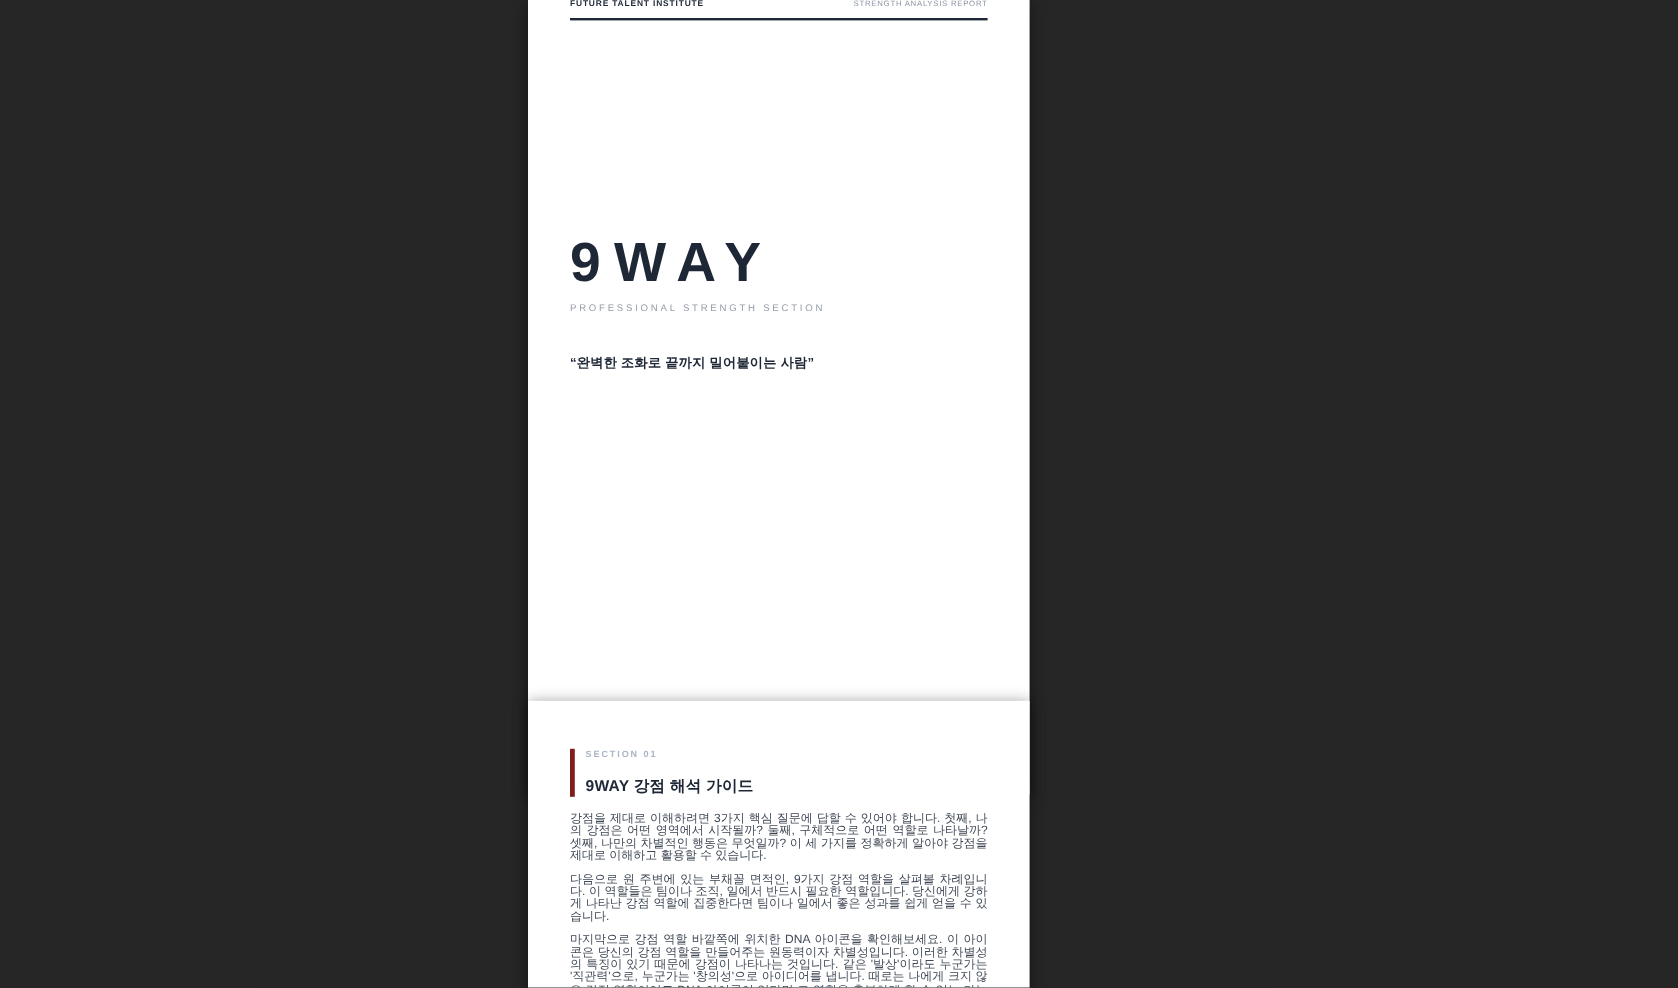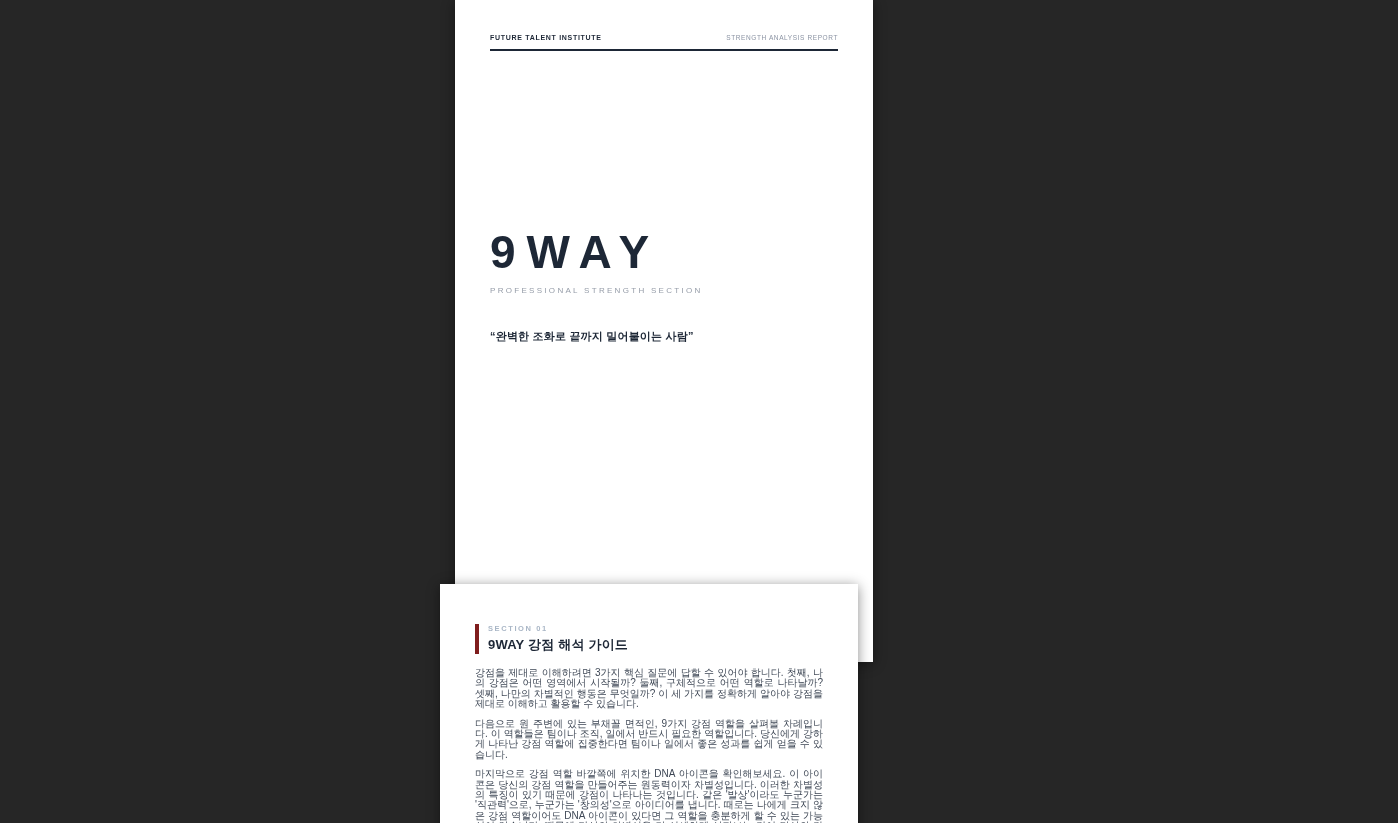--- a/index.html
+++ b/index.html
@@ -21,22 +21,21 @@
     position: absolute;
     left: 440px;
     width: 418px;
     background: #ffffff;
     box-shadow: 0 2px 12px rgba(0,0,0,0.45);
     box-sizing: border-box;
   }
   .page-1 {
     top: 0;
     height: 662px;
-    padding: 34px 35px 0 35px;
-    margin-left: 15px;
+    padding: 0 35px 0 35px;
   }
   .page-2 {
     top: 584px;
     height: 400px;
     padding: 40px 35px 0 35px;
   }
   
   .report-header {
     display: flex;
     justify-content: space-between;
@@ -112,21 +111,21 @@
     padding-left: 9px;
     margin-bottom: 14px;
   }
   .section-label {
     font-size: 7.5px;
     font-weight: bold;
     letter-spacing: 1.6px;
     color: #a9b6c6;
   }
   .section-title {
-    margin-top: 3px;
+    margin-top: 13px;
     font-size: 13px;
     font-weight: 800;
     color: #1d2736;
     letter-spacing: 0.2px;
   }
   .body-paragraph {
     margin: 0 0 9px 0;
     font-size: 10px;
     line-height: 10.4px;
     color: #3f4856;

